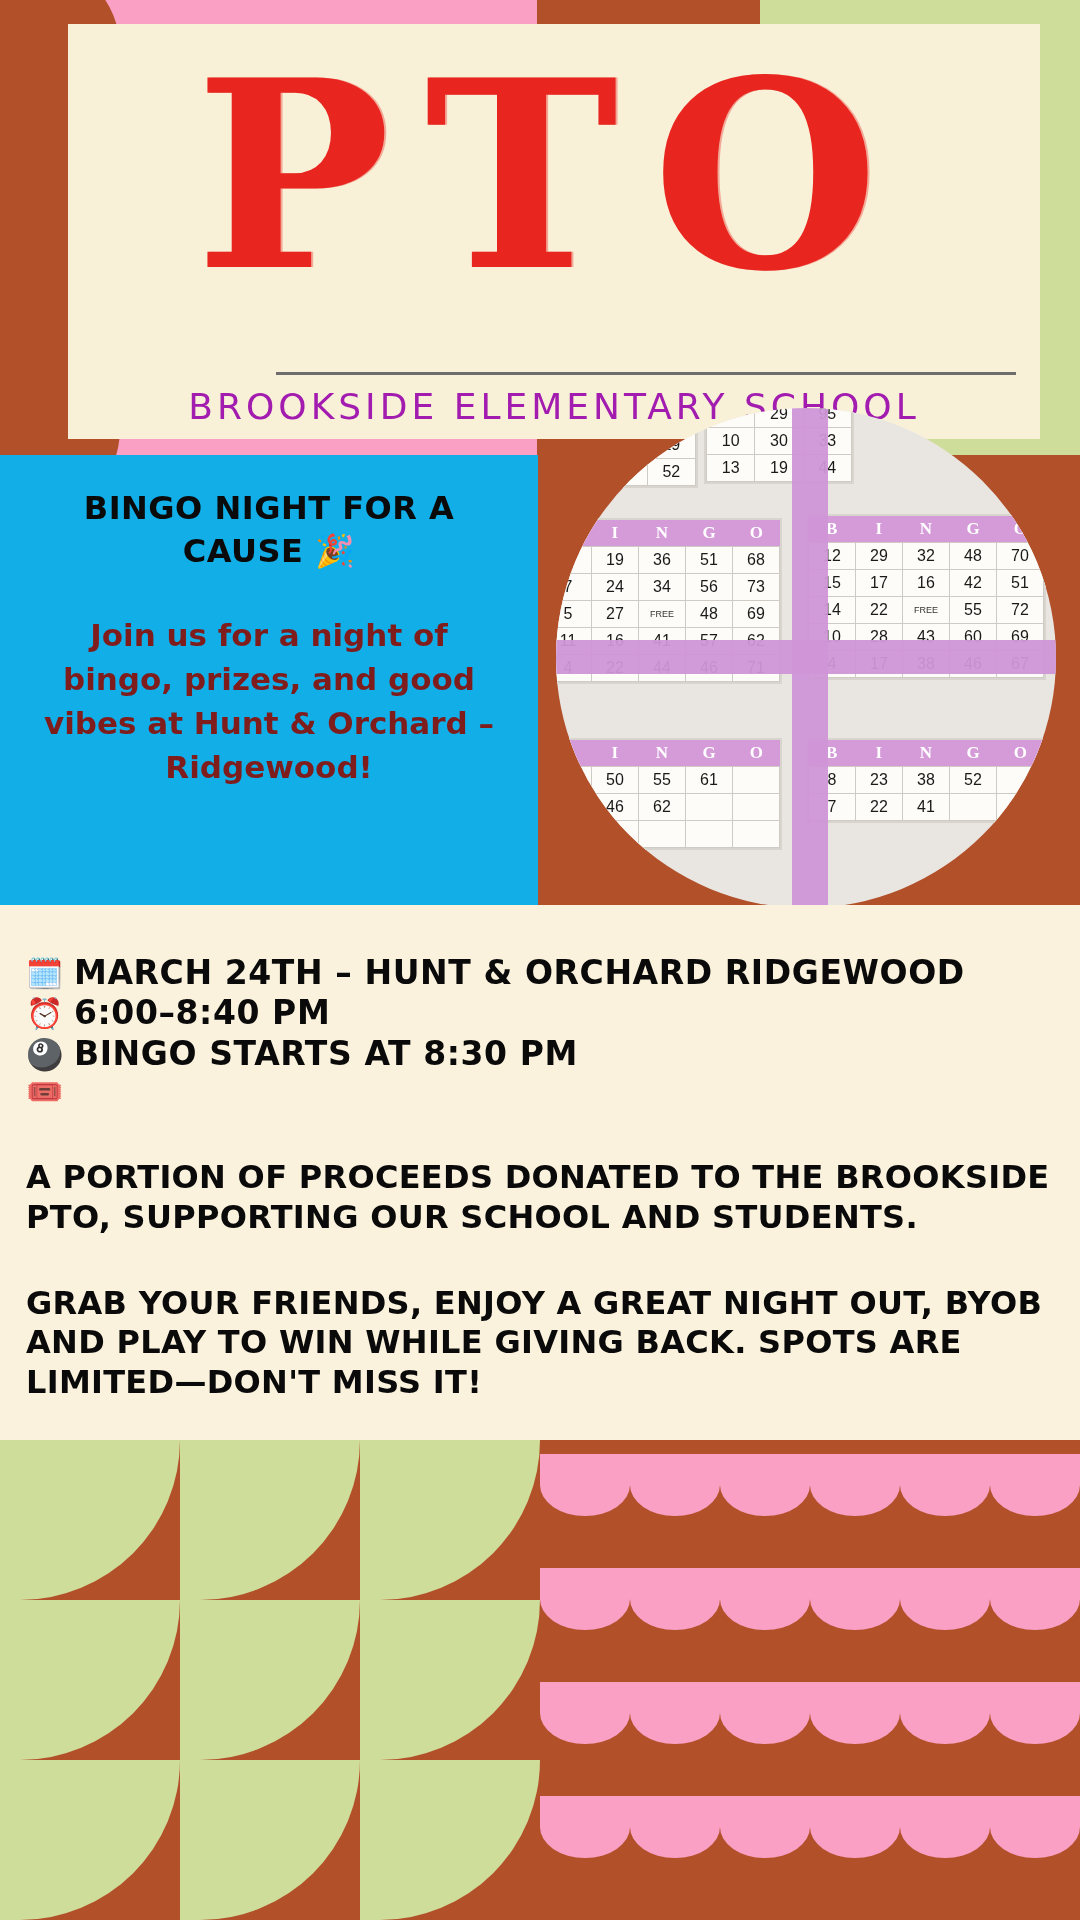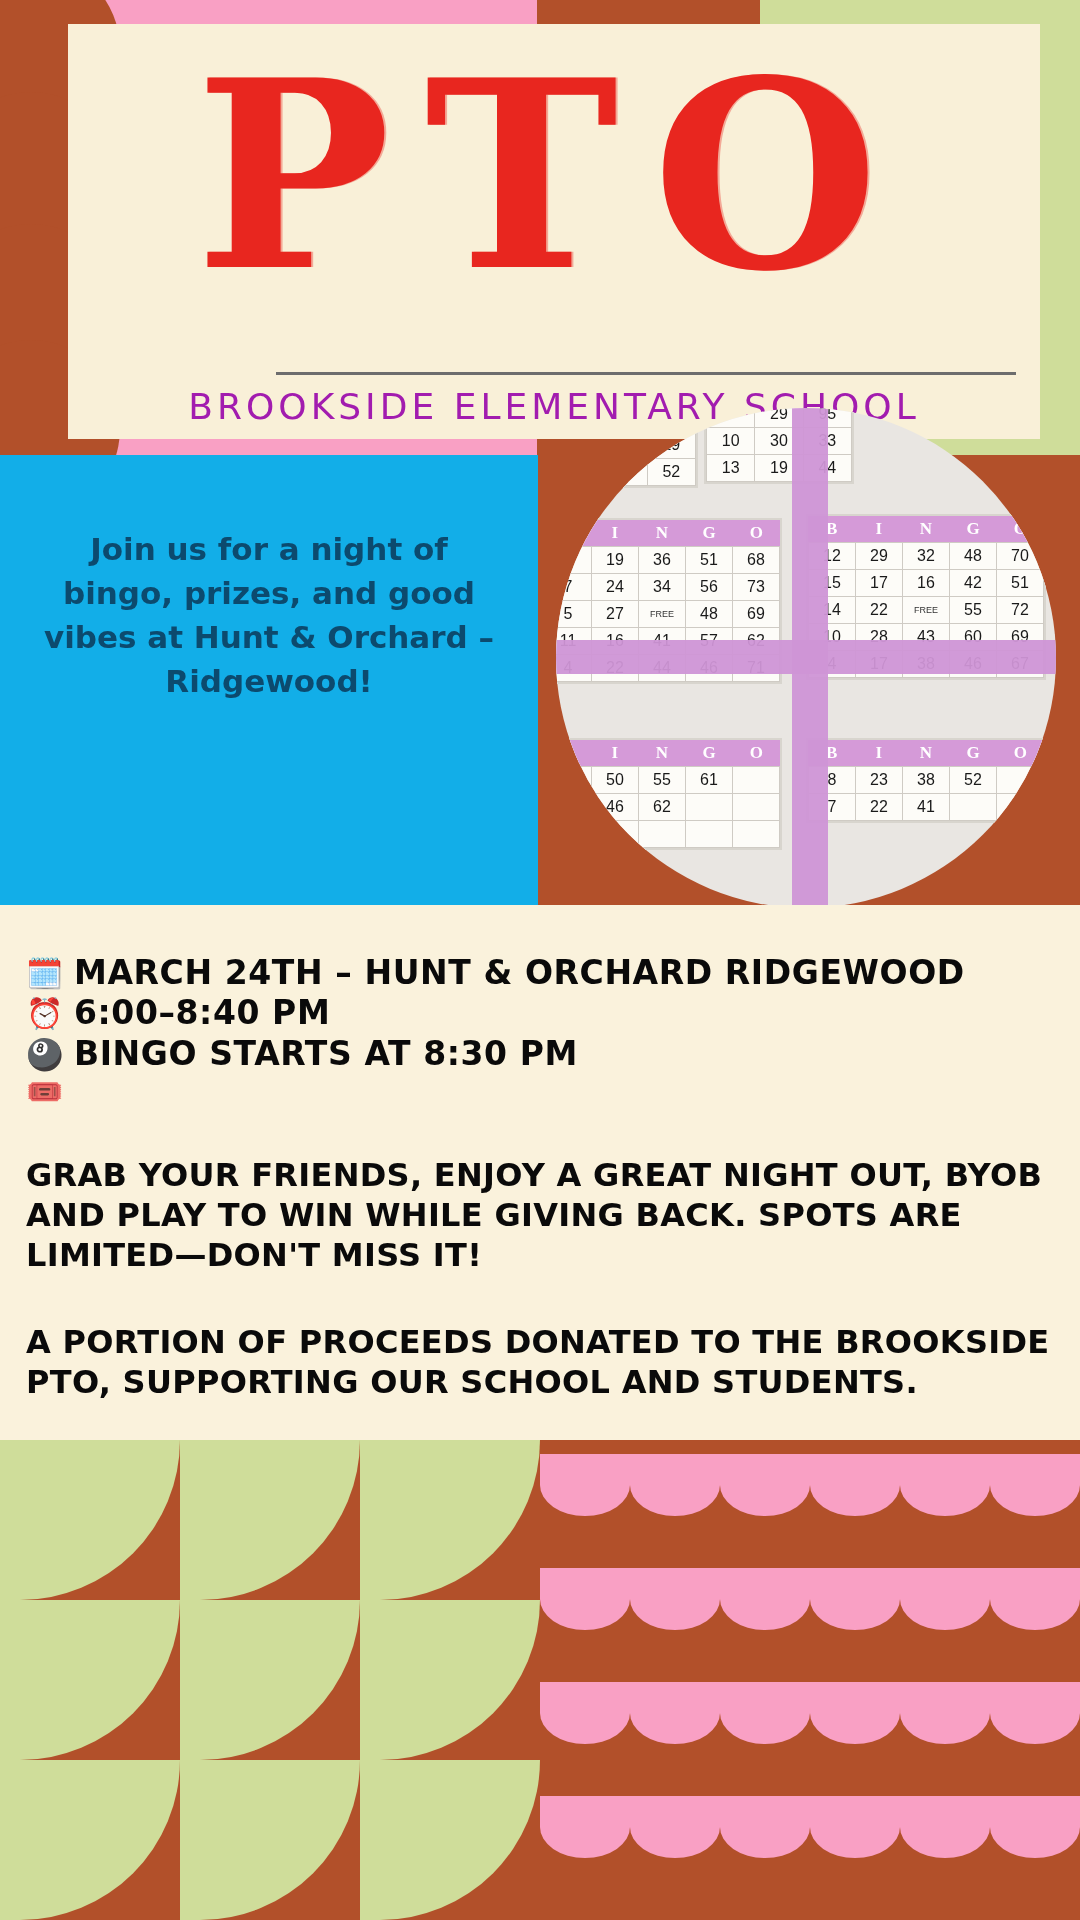--- a/index.html
+++ b/index.html
@@ -83,21 +83,21 @@
     color: #0a0a0a;
     letter-spacing: .5px;
   }
   .blue-body {
     margin-top: 40px;
     font-family: "DejaVu Sans", sans-serif;
     font-weight: bold;
     font-size: 31px;
     line-height: 1.42;
     text-align: center;
-    color: #0c4a6e;
+    color: #7f1d1d;
   }
 
   .brown-right {
     position: absolute; left: 538px; top: 455px; width: 542px; height: 450px;
     background: #b2502a;
   }
 
   
   .photo-circle {
     position: absolute; left: 556px; top: 408px; width: 500px; height: 500px;
@@ -216,20 +216,21 @@
   </div>
 
   <div class="logo-card">
     <div class="pto-word">PTO</div>
     <div class="logo-rule"></div>
     <div class="logo-sub">BROOKSIDE ELEMENTARY SCHOOL</div>
   </div>
 
   <div class="brown-right"></div>
   <div class="blue-panel">
+    <div class="blue-head">BINGO NIGHT FOR A CAUSE 🎉</div>
     <div class="blue-body">Join us for a night of bingo, prizes, and good vibes at Hunt &amp; Orchard – Ridgewood!</div>
   </div>
 
   <div class="photo-circle">
     <div class="card-grid">
 
       <div class="mini-card" style="left:-8px; top:-6px; width:150px;">
         <table>
             <tbody>
           <tr>
@@ -449,22 +450,22 @@
       <span>6:00–8:40 PM</span>
     </div>
     <div class="detail-line">
       <span class="emoji">🎱</span>
       <span>BINGO STARTS AT 8:30 PM</span>
     </div>
     <div class="detail-line">
       <span class="emoji">🎟️</span>
     </div>
 
+    <div class="para first">A PORTION OF PROCEEDS DONATED TO THE BROOKSIDE PTO, SUPPORTING OUR SCHOOL AND STUDENTS.</div>
     <div class="para second">GRAB YOUR FRIENDS, ENJOY A GREAT NIGHT OUT, BYOB AND PLAY TO WIN WHILE GIVING BACK. SPOTS ARE LIMITED—DON'T MISS IT!</div>
-    <div class="para first">A PORTION OF PROCEEDS DONATED TO THE BROOKSIDE PTO, SUPPORTING OUR SCHOOL AND STUDENTS.</div>
   </div>
 
   <div class="bottom">
     <div class="quarter-grid">
       <div class="quarter" style="left:0px;   top:0px;   border-bottom-right-radius:180px;"></div>
       <div class="quarter" style="left:180px; top:0px;   border-bottom-right-radius:180px;"></div>
       <div class="quarter" style="left:360px; top:0px;   border-bottom-right-radius:180px;"></div>
       <div class="quarter" style="left:0px;   top:160px; border-bottom-right-radius:180px;"></div>
       <div class="quarter" style="left:180px; top:160px; border-bottom-right-radius:180px;"></div>
       <div class="quarter" style="left:360px; top:160px; border-bottom-right-radius:180px;"></div>

